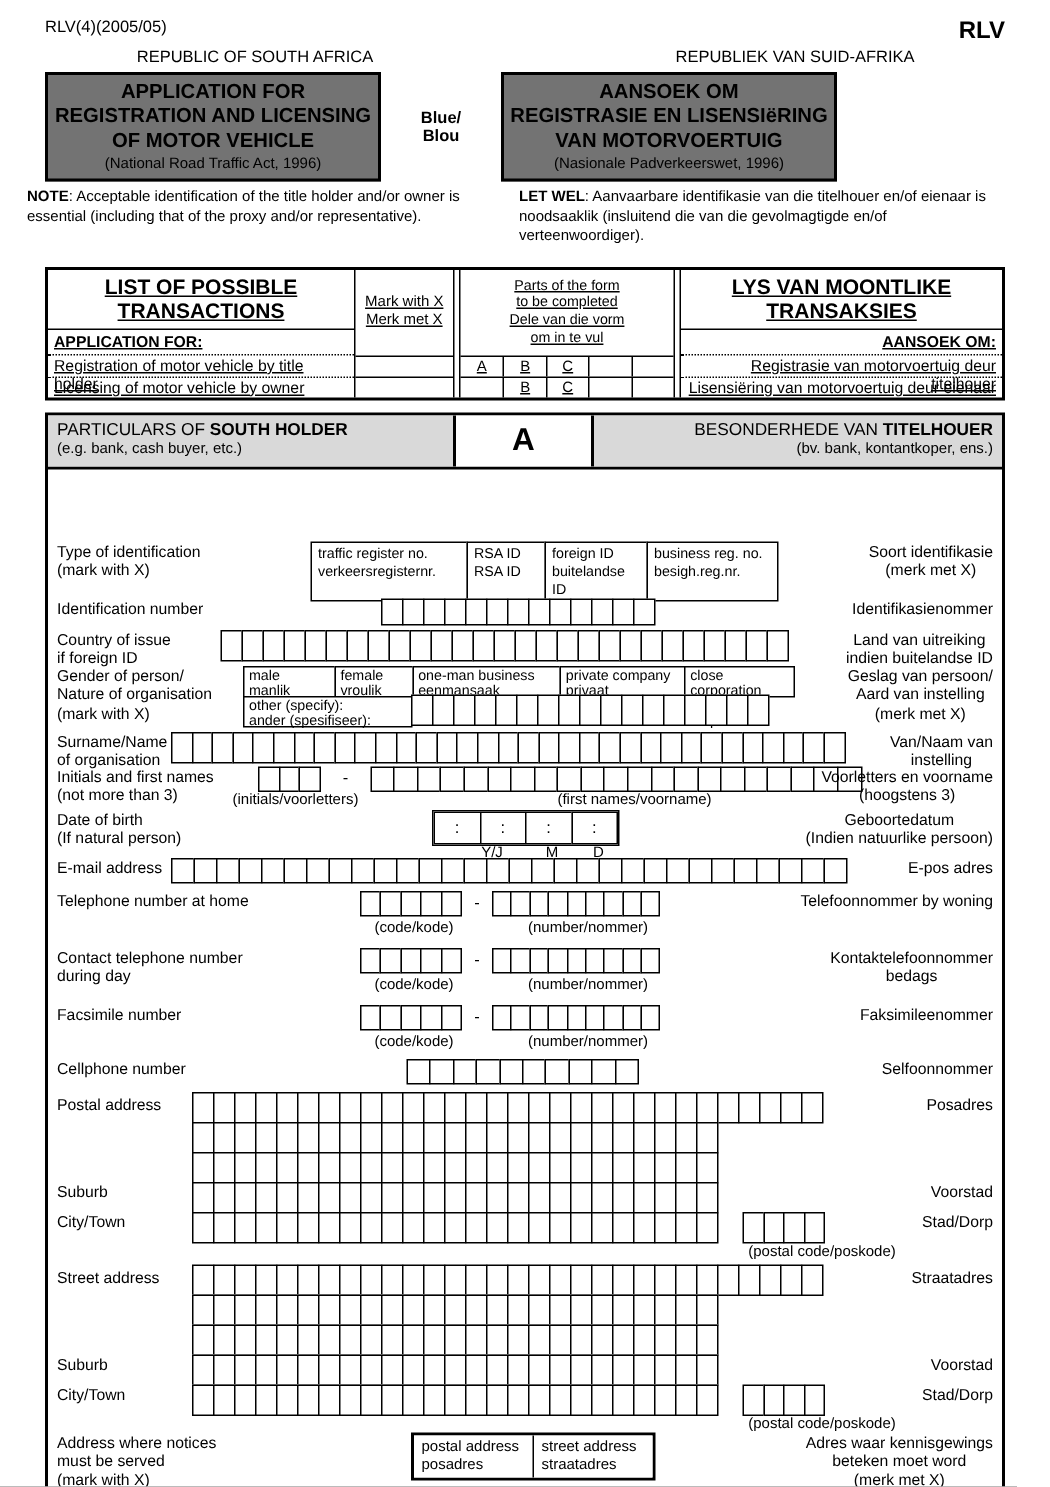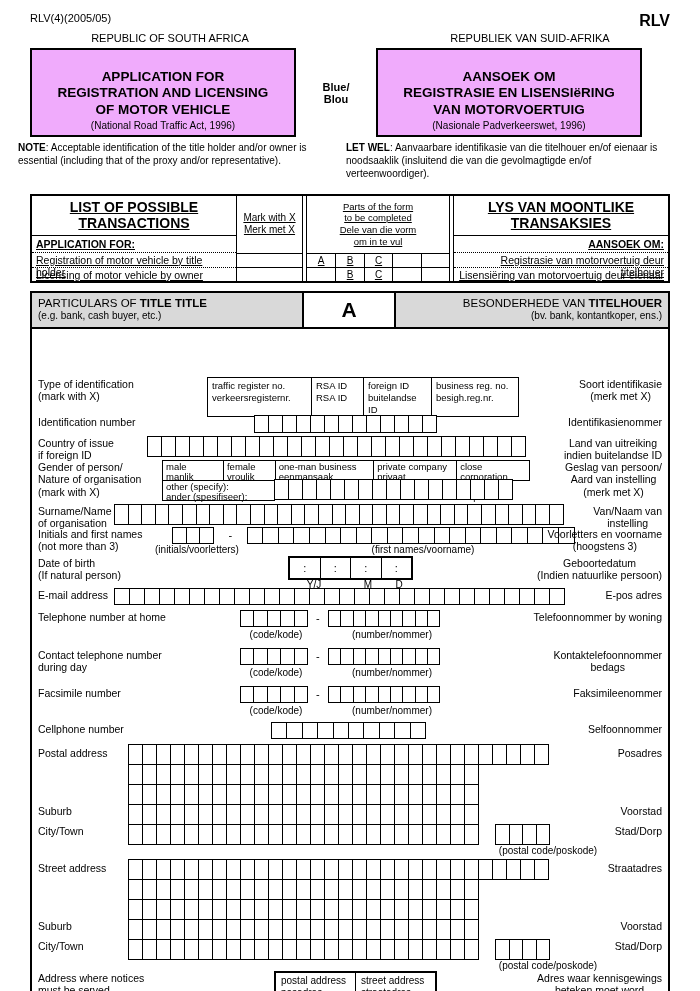--- a/index.html
+++ b/index.html
@@ -8,21 +8,21 @@
         font-family:"Liberation Sans","DejaVu Sans",sans-serif;position:relative;overflow:hidden;}
   .pre{white-space:pre-line;}
   
   .topline{display:flex;justify-content:space-between;align-items:flex-start;padding:12px 30px 0;}
   .formcode{font-size:11px;}
   .formshort{font-size:16px;font-weight:bold;}
   .countries{display:flex;padding:2px 30px 0;}
   .countries .c{width:280px;text-align:center;font-size:11px;}
   .countries .mid{width:80px;}
   .titlerow{display:flex;padding:4px 30px 0;}
-  .titlebox{width:266px;border:2px solid #000;background:#f0abfc;text-align:center;padding:19px 2px 4px;}
+  .titlebox{width:224px;border:2px solid #000;background:#737373;text-align:center;padding:3px 2px 4px;}
   .titlebox .big{font-weight:bold;font-size:13.5px;line-height:1.22;}
   .titlebox .sub{font-size:10px;margin-top:2px;}
   .bluecell{width:80px;display:flex;align-items:center;justify-content:center;
             font-weight:bold;font-size:11px;text-align:center;}
   .notes{display:flex;gap:16px;padding:5px 18px 0;}
   .notes .n{width:312px;font-size:10px;line-height:1.28;}
   .notes b{font-weight:bold;}
   
   .tx{display:flex;border:2px solid #000;margin:13px 30px 0;text-decoration:underline;}
   .txL{width:204px;}
@@ -170,21 +170,21 @@
 TRANSAKSIES</div>
       <div class="ts right">AANSOEK OM:</div>
       <div class="ti" style="text-align:right">Registrasie van motorvoertuig deur titelhouer</div>
       <div class="ti" style="text-align:right">Lisensiëring van motorvoertuig deur eienaar</div>
     </div>
   </div>
 
   <div class="secA">
     <div class="secA-head">
       <div class="hl">
-        <div class="l1"><span>PARTICULARS OF </span><b>TITLE TITLE</b></div>
+        <div class="l1"><span>PARTICULARS OF </span><b>SOUTH HOLDER</b></div>
         <div class="l2">(e.g. bank, cash buyer, etc.)</div>
       </div>
       <div class="ha">A</div>
       <div class="hr">
         <div class="l1"><span>BESONDERHEDE VAN </span><b>TITELHOUER</b></div>
         <div class="l2">(bv. bank, kontantkoper, ens.)</div>
       </div>
     </div>
 
     <div class="secA-body">
@@ -387,21 +387,21 @@
         <div style="margin-left:250px">
           <div class="dobwrap">
             <div class="strip" style="--cw:31.5px;--ch:22px">
                 <span class="bx">:</span>
                 <span class="bx">:</span>
                 <span class="bx">:</span>
                 <span class="bx">:</span>
               </div>
           </div>
         </div>
-        <div class="sublab" style="left:244px;top:23px;width:64px">Y/J</div>
+        <div class="sublab" style="left:258px;top:23px;width:64px">Y/J</div>
         <div class="sublab" style="left:298px;top:23px;width:64px">M</div>
         <div class="sublab" style="left:329px;top:23px;width:64px">D</div>
         <div class="lblR pre">Geboortedatum
 (Indien natuurlike persoon)</div>
       </div>
 
       <div class="row r-email">
         <div class="lblL">E-mail address</div>
         <div class="strip" style="margin-left:76px;--cw:16px;--ch:17px">
             <span class="bx"></span>

